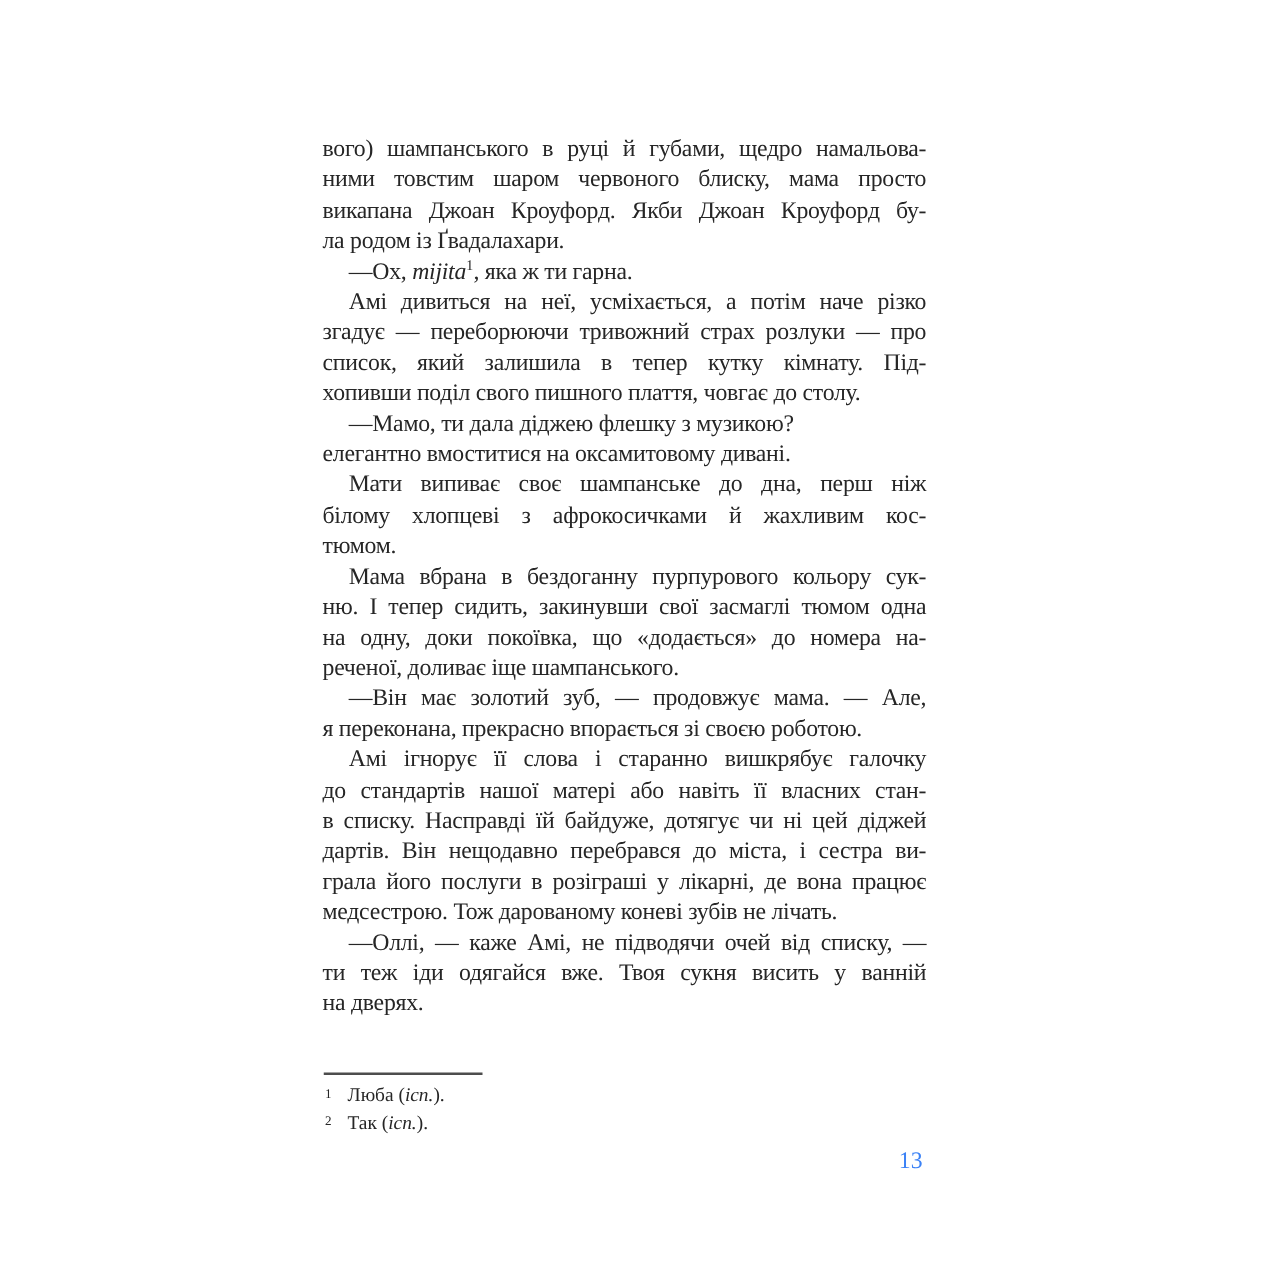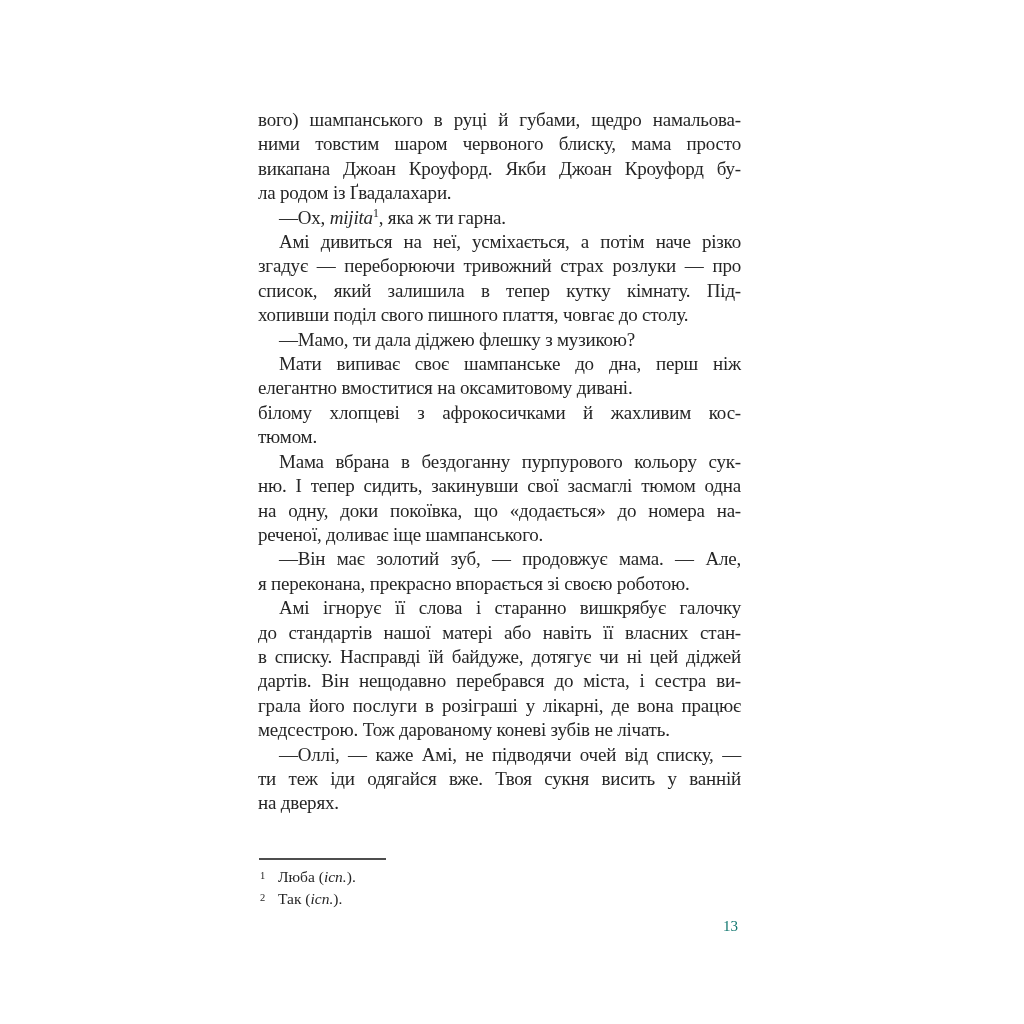--- a/index.html
+++ b/index.html
@@ -72,22 +72,22 @@
     left: 2px;
     top: -1px;
     font-size: 10.5px;
   }
   .page-number {
     position: absolute;
     top: 918px;
     left: 258px;
     width: 480px;
     text-align: right;
-    font-size: 15px;
-    color: #0f766e;
+    font-size: 19px;
+    color: #3b82f6;
   }
 </style>
 </head>
 <body>
 
 <div class="page">
 
   <div class="text-block">
       <div class="para">
         <div class="line first">вого) шампанського в руці й губами, щедро намальова-</div>
@@ -101,22 +101,22 @@
       <div class="para indent">
         <div class="line first">Амі дивиться на неї, усміхається, а потім наче різко</div>
         <div class="line">згадує — переборюючи тривожний страх розлуки — про</div>
         <div class="line">список, який залишила в тепер кутку кімнату. Під-</div>
         <div class="line last">хопивши поділ свого пишного плаття, човгає до столу.</div>
       </div>
       <div class="para indent">
         <div class="line first last">—Мамо, ти дала діджею флешку з музикою?</div>
       </div>
       <div class="para indent">
+        <div class="line last">елегантно вмоститися на оксамитовому дивані.</div>
         <div class="line first">Мати випиває своє шампанське до дна, перш ніж</div>
-        <div class="line last">елегантно вмоститися на оксамитовому дивані.</div>
       </div>
       <div class="para indent">
         <div class="line">білому хлопцеві з афрокосичками й жахливим кос-</div>
         <div class="line last">тюмом.</div>
       </div>
       <div class="para indent">
         <div class="line first">Мама вбрана в бездоганну пурпурового кольору сук-</div>
         <div class="line">ню. І тепер сидить, закинувши свої засмаглі тюмом одна</div>
         <div class="line">на одну, доки покоївка, що «додається» до номера на-</div>
         <div class="line last">реченої, доливає іще шампанського.</div>

